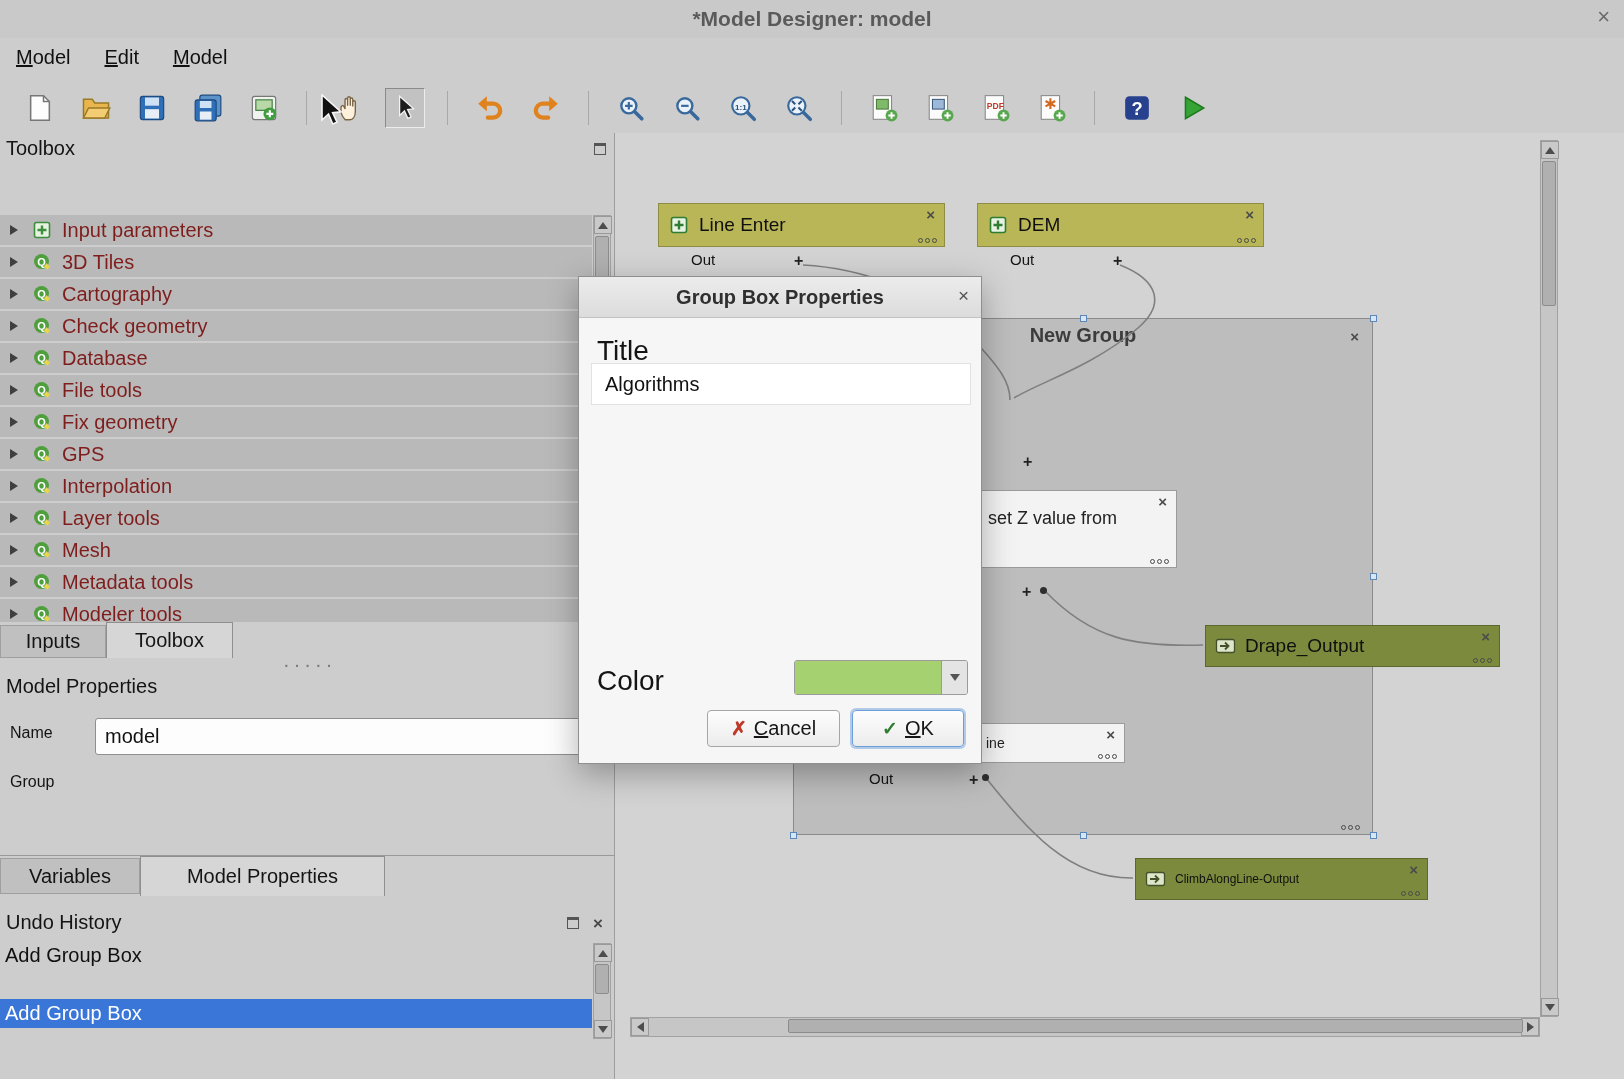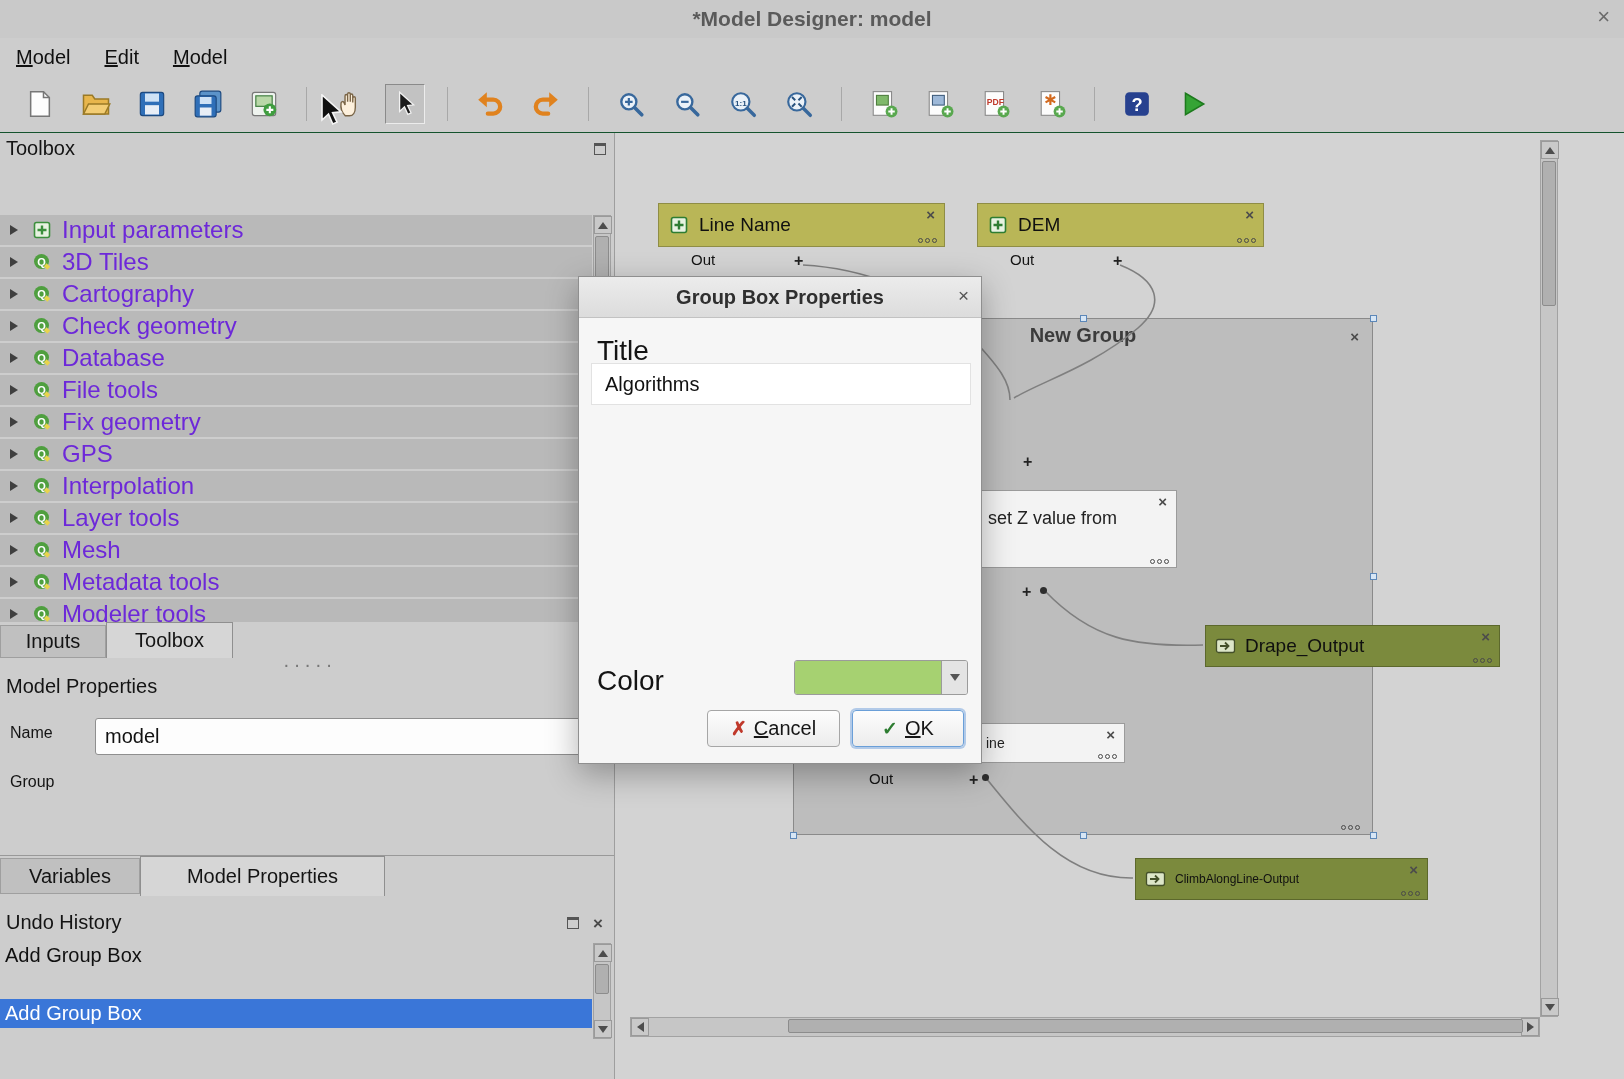--- a/index.html
+++ b/index.html
@@ -8,36 +8,36 @@
   .abs{position:absolute}
   
   .titlebar{left:0;top:0;width:1624px;height:38px;background:#c9c9c9;display:flex;align-items:center;justify-content:center}
   .titlebar .title{font-size:21px;font-weight:bold;color:#5a5a5a}
   .win-close{position:absolute;right:14px;top:4px;font-size:22px;color:#6a6a6a;cursor:default}
   
   .menubar{left:0;top:38px;width:1624px;height:38px;display:flex;align-items:center;gap:34px;padding-left:16px}
   .menu-item{font-size:20px;color:#101010}
   .menu-item::first-letter{text-decoration:underline}
   
-  .toolbar{left:0;top:76px;width:1624px;height:57px;display:flex;align-items:center;gap:16px;padding-left:20px;border-bottom:1px solid #14532d}
+  .toolbar{left:0;top:83px;width:1624px;height:57px;display:flex;align-items:center;gap:16px;padding-left:20px;border-bottom:7px solid #14532d}
   .tbtn{width:40px;height:40px;background:transparent;border:1px solid transparent;display:flex;align-items:center;justify-content:center}
   .tbtn.pressed{background:#c2c2c2;border-color:#8a8a8a #ececec #ececec #8a8a8a}
   .tsep{width:1px;height:34px;background:#a8a8a8;margin:0 6px}
   
   .left-panel{left:0;top:133px;width:615px;height:946px;background:#cdcdcd;border-right:1px solid #9e9e9e}
   .panel-title{font-size:20px;color:#141414}
   .float-icon{width:12px;height:12px;border:1px solid #555;box-shadow:inset 0 2px 0 #555}
   .panel-x{font-size:17px;font-weight:bold;color:#4a4a4a;line-height:1}
   .search-box{left:2px;top:36px;width:610px;height:32px;background:#fdfdfd;border:1px solid #8a8a8a;border-radius:7px;display:flex;align-items:center;padding-left:8px;gap:6px}
   .search-box input{border:0;outline:0;background:transparent;font-size:20px;width:540px;color:#111;font-family:inherit}
   .search-box input::placeholder{color:#9b9b9b}
   .tlist{left:0;top:80px;width:592px;height:409px;overflow:hidden}
   .trow{left:0;width:592px;height:30px;background:#b9b9b9;display:flex;align-items:center;gap:10px;padding-left:10px}
   .caret{width:0;height:0;border-left:8px solid #3f3f3f;border-top:5px solid transparent;border-bottom:5px solid transparent;margin-right:4px}
-  .tlabel{font-size:24px;color:#6d28d9}
+  .tlabel{font-size:20px;color:#7f1d1d}
   
   .sbar{display:flex;flex-direction:column;background:#c6c6c6;border:1px solid #a2a2a2}
   .sbar.h{flex-direction:row}
   .sb-btn{width:18px;height:18px;background:#c9c9c9;border:1px solid #9a9a9a;display:flex;align-items:center;justify-content:center;flex:none}
   .sb-track{flex:1;position:relative}
   .sb-thumb{position:absolute;background:#b0b0b0;border:1px solid #8c8c8c;border-radius:2px}
   .tri-up{width:0;height:0;border-bottom:7px solid #4d4d4d;border-left:5px solid transparent;border-right:5px solid transparent}
   .tri-down{width:0;height:0;border-top:7px solid #4d4d4d;border-left:5px solid transparent;border-right:5px solid transparent}
   .tri-left{width:0;height:0;border-right:7px solid #4d4d4d;border-top:5px solid transparent;border-bottom:5px solid transparent}
   .tri-right{width:0;height:0;border-left:7px solid #4d4d4d;border-top:5px solid transparent;border-bottom:5px solid transparent}
@@ -438,21 +438,21 @@
   <path d="M986,778 C1028,830 1068,879 1133,878" fill="none" stroke="#7f7f7f" stroke-width="1.6"></path>
 </svg>
 
 <div class="abs" style="left:0;top:0;width:1624px;height:1079px;z-index:3;pointer-events:none">
 
   <div class="node abs" style="left: 658px; top: 203px; width: 287px; height: 44px; padding-left: 10px; gap: 10px; pointer-events: auto; background: rgb(185, 182, 87);">
     <svg width="20" height="20" viewBox="0 0 20 20">
         <rect x="2.5" y="2.5" width="15" height="15" rx="2" fill="#e7f2e0" stroke="#2e7d32" stroke-width="1.6"></rect>
         <path d="M10 5.5v9M5.5 10h9" stroke="#2e7d32" stroke-width="2.4"></path>
       </svg>
-    <span class="ntitle">Line Name</span>
+    <span class="ntitle">Line Enter</span>
     <span class="node-x">×</span>
     <span class="ooo">
         <i></i>
         <i></i>
         <i></i>
       </span>
   </div>
   <span class="out-label abs" style="left:691px;top:251px">Out</span>
   <span class="plus abs" style="left:794px;top:252px;pointer-events:auto">+</span>
 

